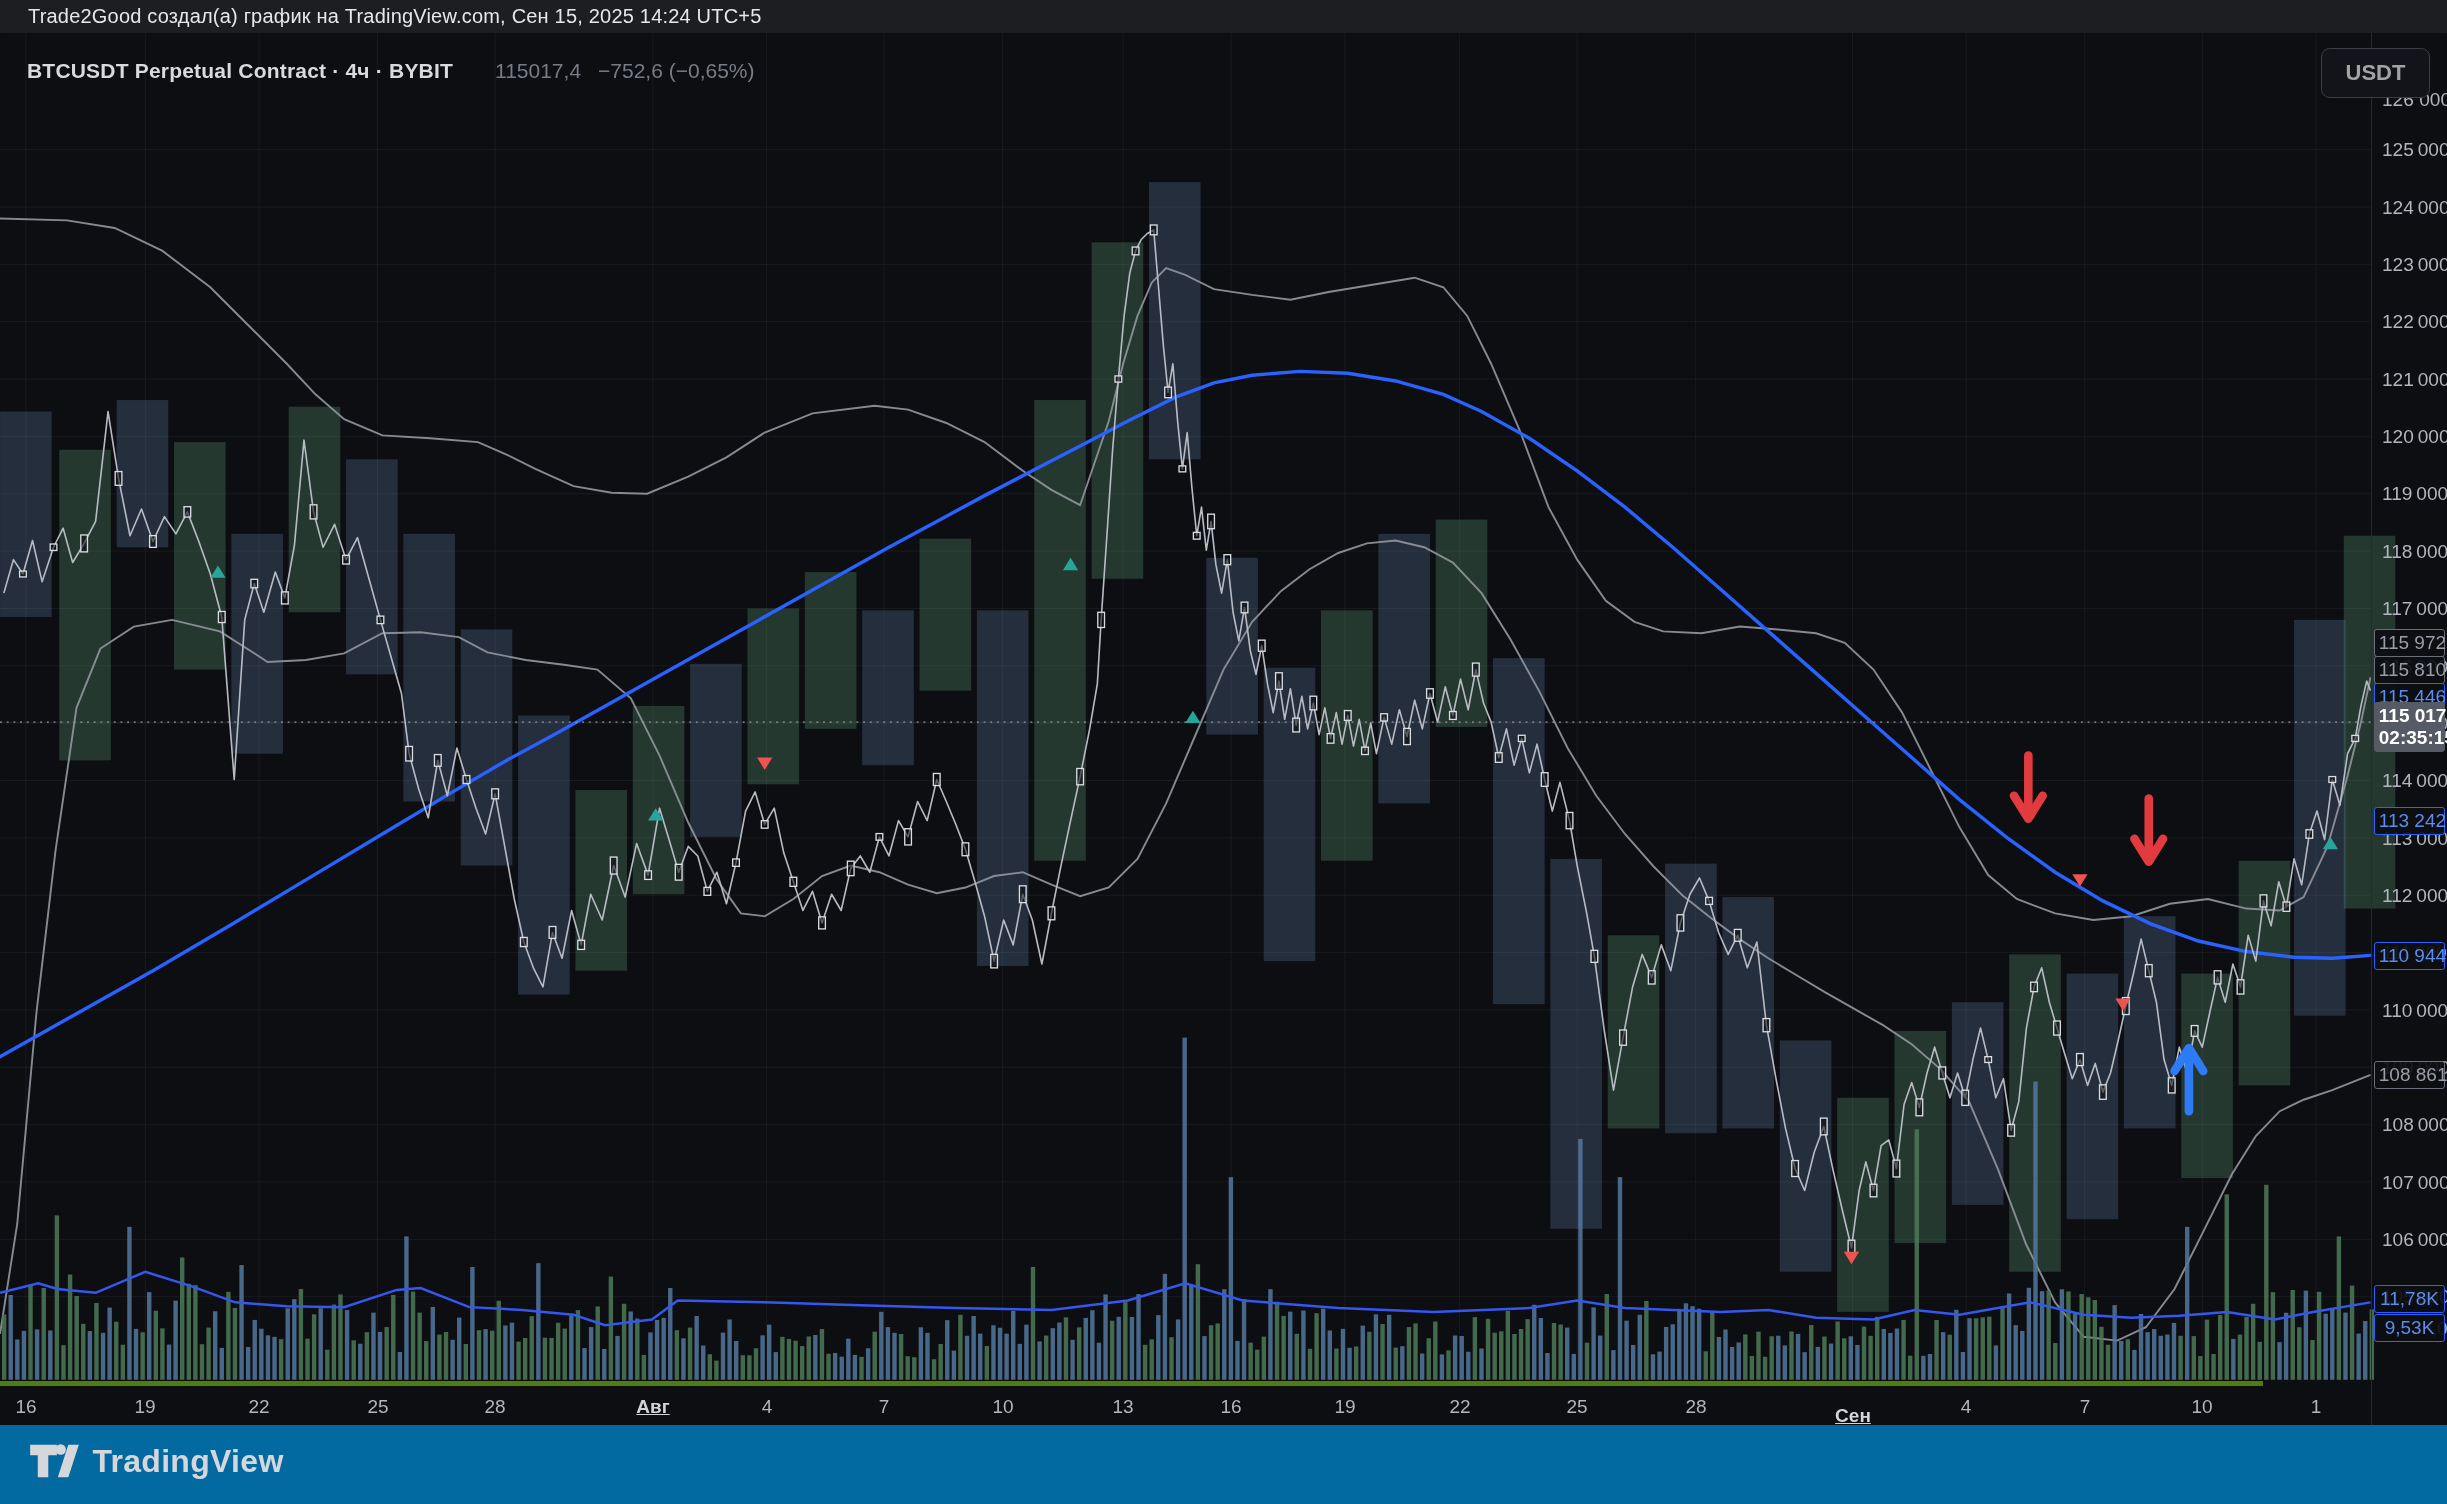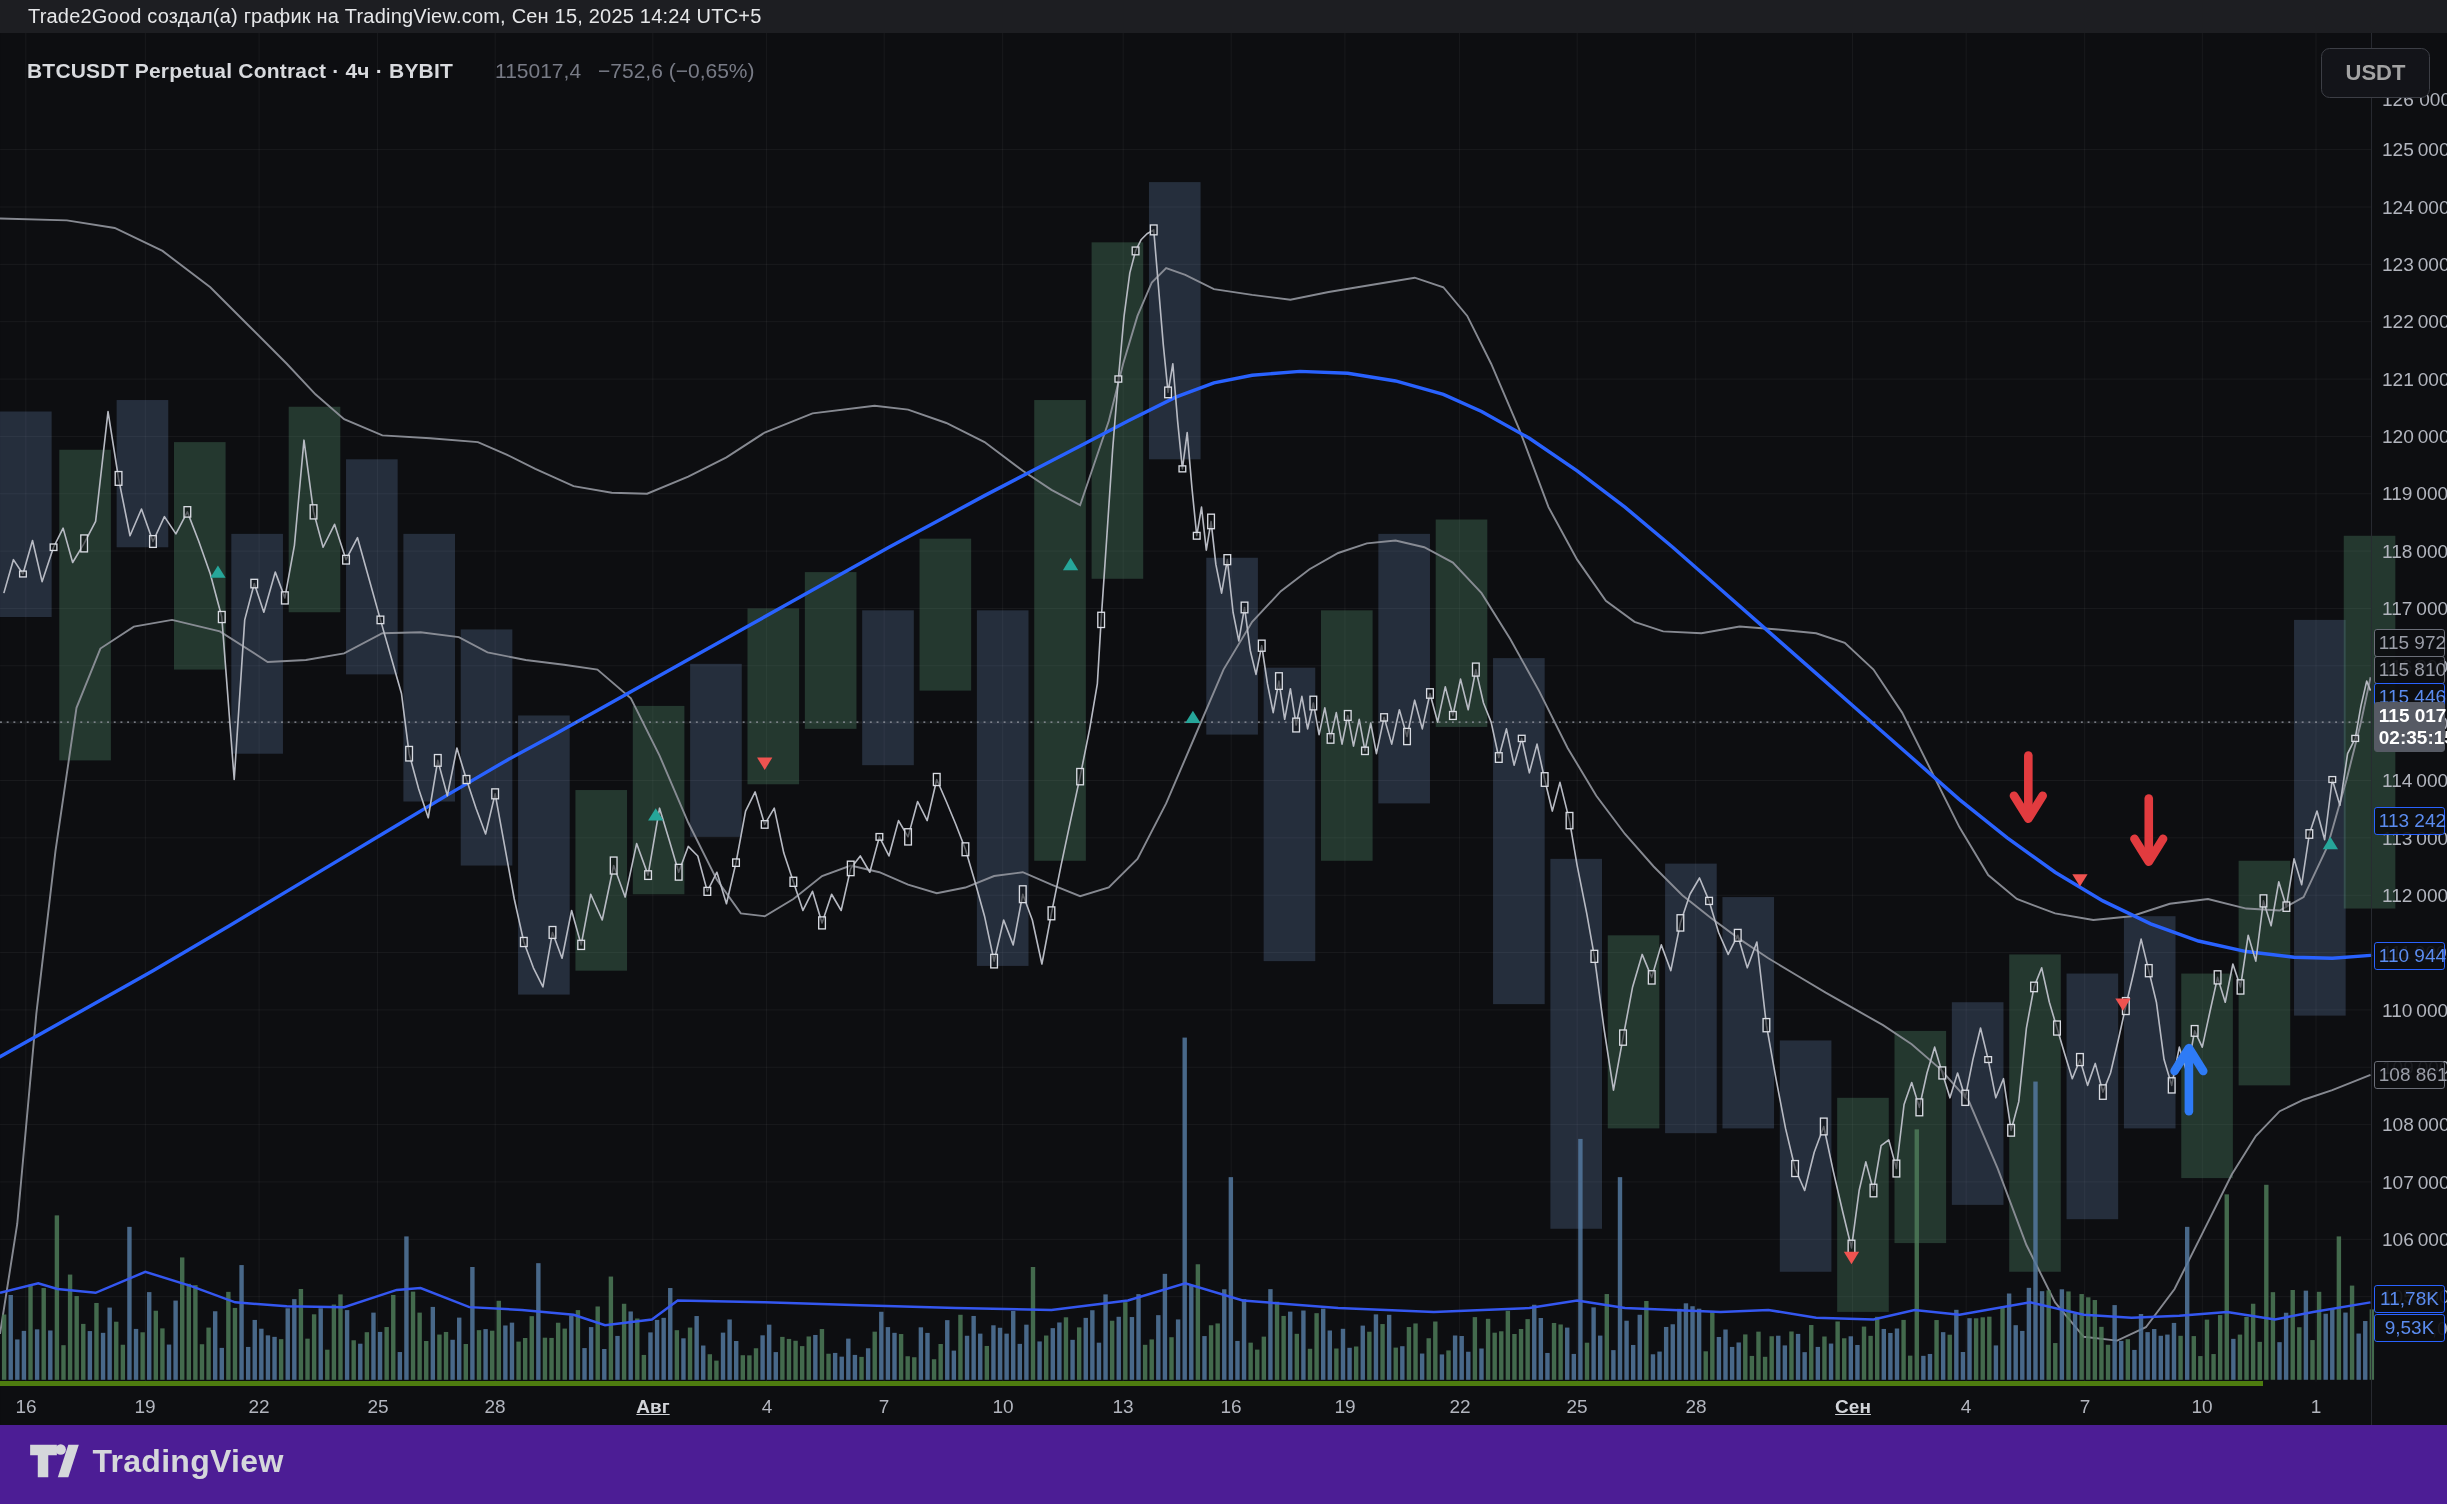--- a/index.html
+++ b/index.html
@@ -24,21 +24,21 @@
   .boxlbl .sub{display:block;font-weight:bold;}
   
   #usdt{position:absolute;left:2321px;top:48px;width:107px;height:48px;background:#131419;
         border:1.9px solid #3c3e45;border-radius:8.6px;color:#a3a3a3;font-size:22px;font-weight:bold;
         display:flex;align-items:center;justify-content:center;z-index:7;}
   
   #taxis{position:absolute;left:0;top:1381px;width:2263px;height:44px;border-top:5px solid #4d7c0f;}
   .tick{position:absolute;top:9.6px;transform:translateX(-50%);font-size:19px;color:#b2b5be;}
   .tick.month{font-weight:bold;color:#d2d4d9;text-decoration:underline;}
   
-  #footer{position:absolute;left:0;top:1425px;width:2447px;height:79px;background:#4c1d95;}
+  #footer{position:absolute;left:0;top:1425px;width:2447px;height:79px;background:#0369a1;}
   #logo{position:absolute;left:29px;top:15.3px;display:flex;align-items:center;gap:13.4px;}
   #logo .word{color:#d5d7db;font-size:32px;font-weight:bold;letter-spacing:0.3px;}
 </style>
 </head>
 <body>
 <div id="stage">
 
   <div id="topbar">
     <div class="t">Trade2Good создал(а) график на TradingView.com, Сен 15, 2025 14:24 UTC+5</div>
   </div>
@@ -663,21 +663,21 @@
       <div class="tick month" style="left: 653px;">Авг</div>
       <div class="tick" style="left: 767px;">4</div>
       <div class="tick" style="left: 884px;">7</div>
       <div class="tick" style="left: 1003px;">10</div>
       <div class="tick" style="left: 1123px;">13</div>
       <div class="tick" style="left: 1231px;">16</div>
       <div class="tick" style="left: 1345px;">19</div>
       <div class="tick" style="left: 1460px;">22</div>
       <div class="tick" style="left: 1577px;">25</div>
       <div class="tick" style="left: 1696px;">28</div>
-      <div class="tick month" style="left: 1853px;">Сен</div>
+      <div class="tick month" style="left: 1853px; margin-top: 9px;">Сен</div>
       <div class="tick" style="left: 1966px;">4</div>
       <div class="tick" style="left: 2085px;">7</div>
       <div class="tick" style="left: 2202px;">10</div>
       <div class="tick" style="left: 2316px;">1</div>
     </div>
 
   <div id="footer">
     <div id="logo">
       <svg width="50" height="42" viewBox="0 0 52 44">
         <g fill="#d5d7db">

